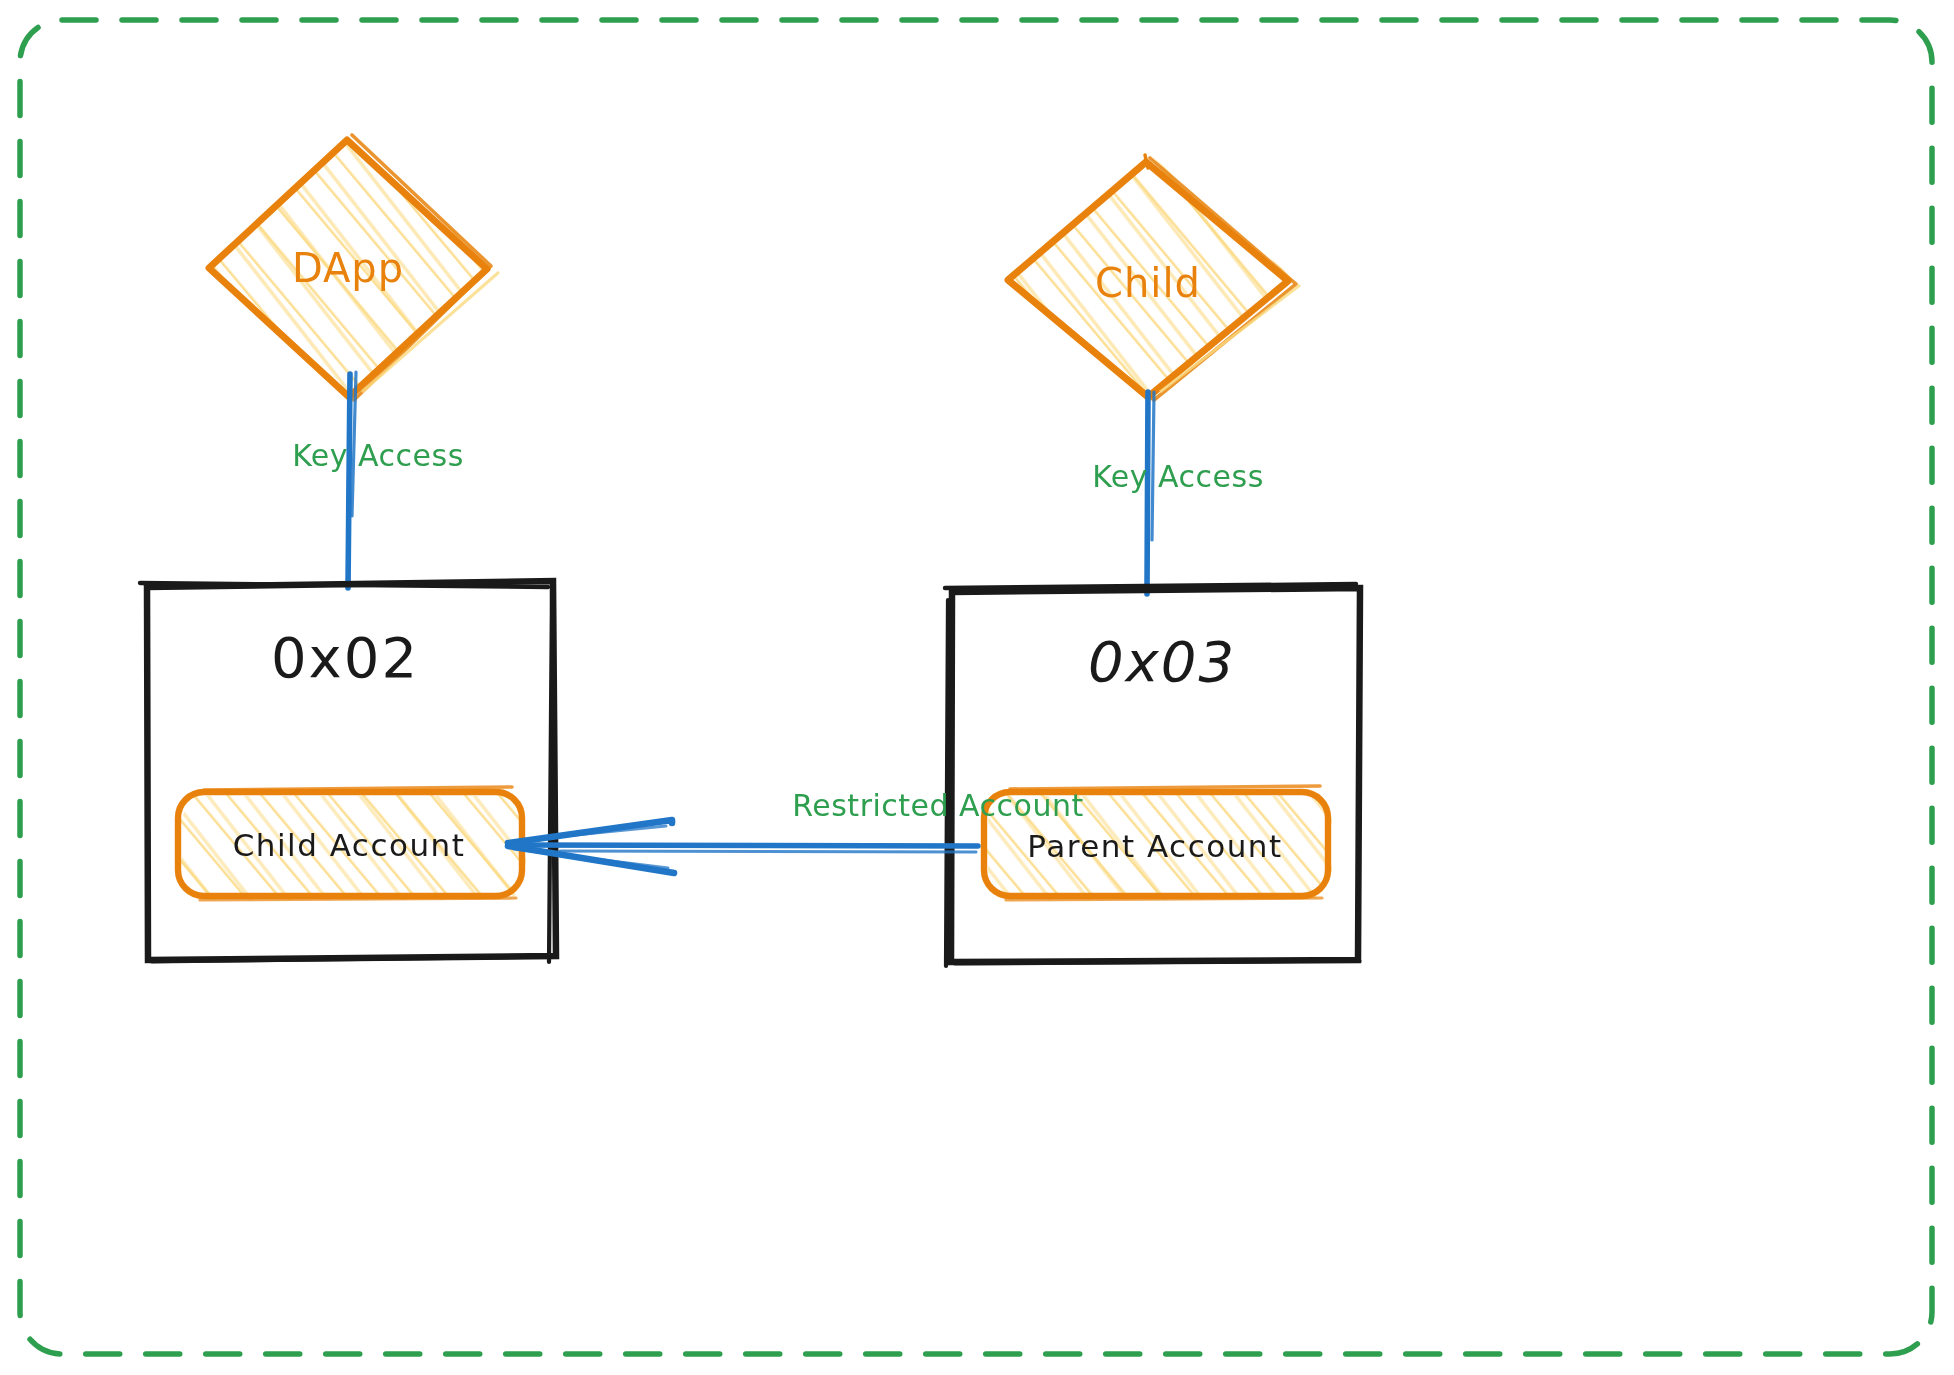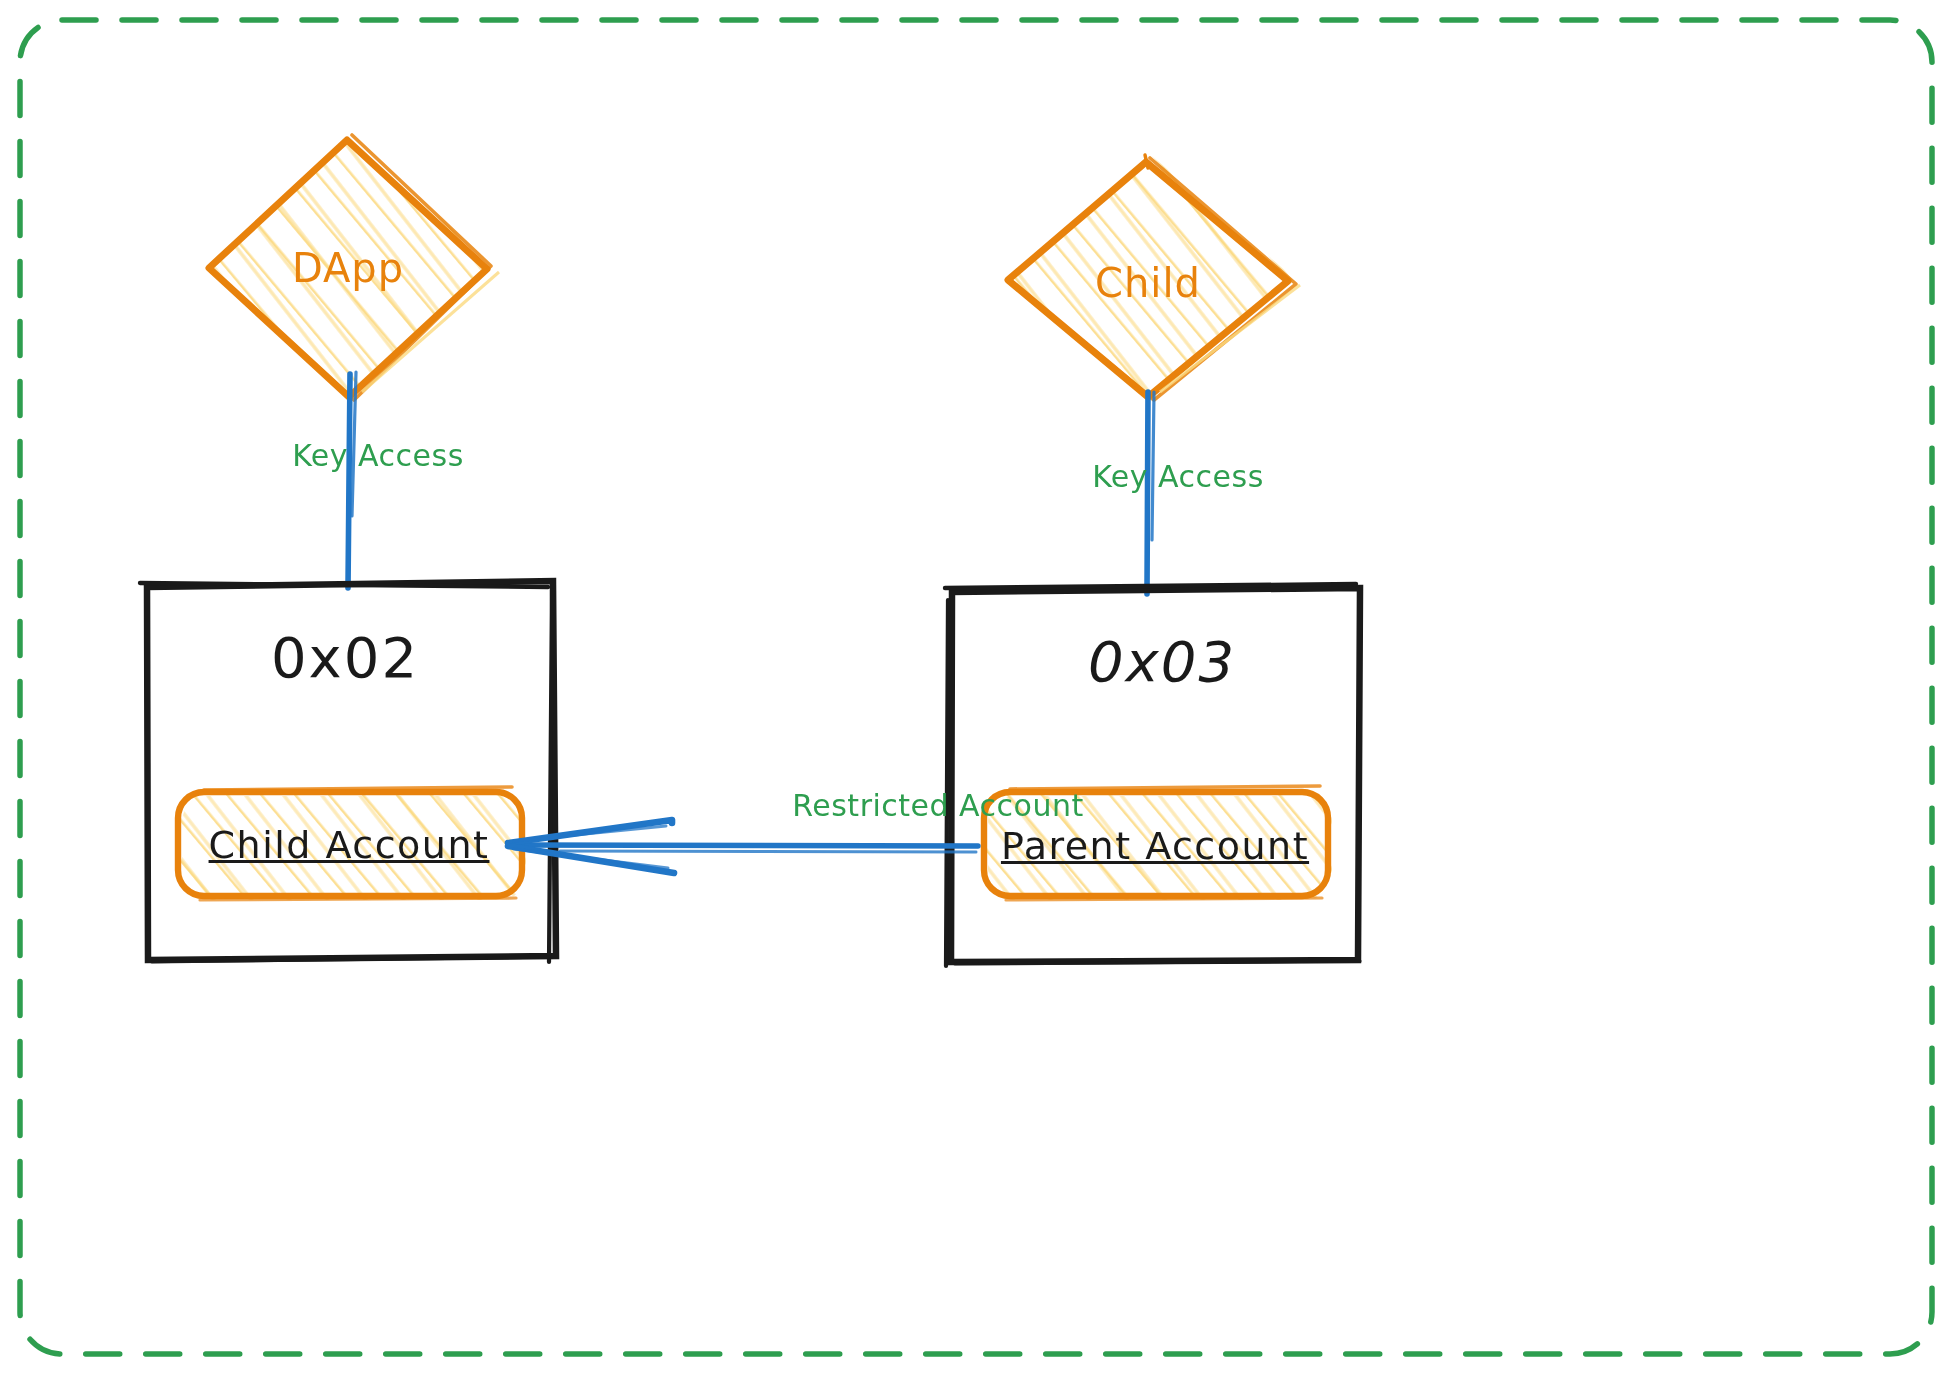--- a/index.html
+++ b/index.html
@@ -5,21 +5,21 @@
   html,body{margin:0;padding:0;background:#ffffff;}
   body{width:1954px;height:1375px;overflow:hidden;
        font-family:"DejaVu Sans", sans-serif;}
   #stage{position:relative;width:1954px;height:1375px;background:#ffffff;}
   #stage svg.layer{position:absolute;left:0;top:0;width:1954px;height:1375px;}
   .txt{position:absolute;white-space:nowrap;font-family:"DejaVu Sans", sans-serif;}
   .node-label{font-size:40px;font-weight:400;letter-spacing:1px;}
   .orange-label{color:#E8820C;}
   .green-label{color:#2E9E4F;font-size:30px;letter-spacing:0.5px;}
   .addr-label{color:#1a1a1a;font-size:56px;letter-spacing:2px;}
-  .acct-label{color:#1a1a1a;font-size:38px;letter-spacing:1.5px;text-decoration:underline;}
+  .acct-label{color:#1a1a1a;font-size:31px;letter-spacing:1.5px;}
   .center{transform:translate(-50%,-50%);}
 </style>
 </head>
 <body>
 
 <div id="stage">
 
   <svg class="layer" viewBox="0 0 1954 1375" xmlns="http://www.w3.org/2000/svg">
     <defs>
 

